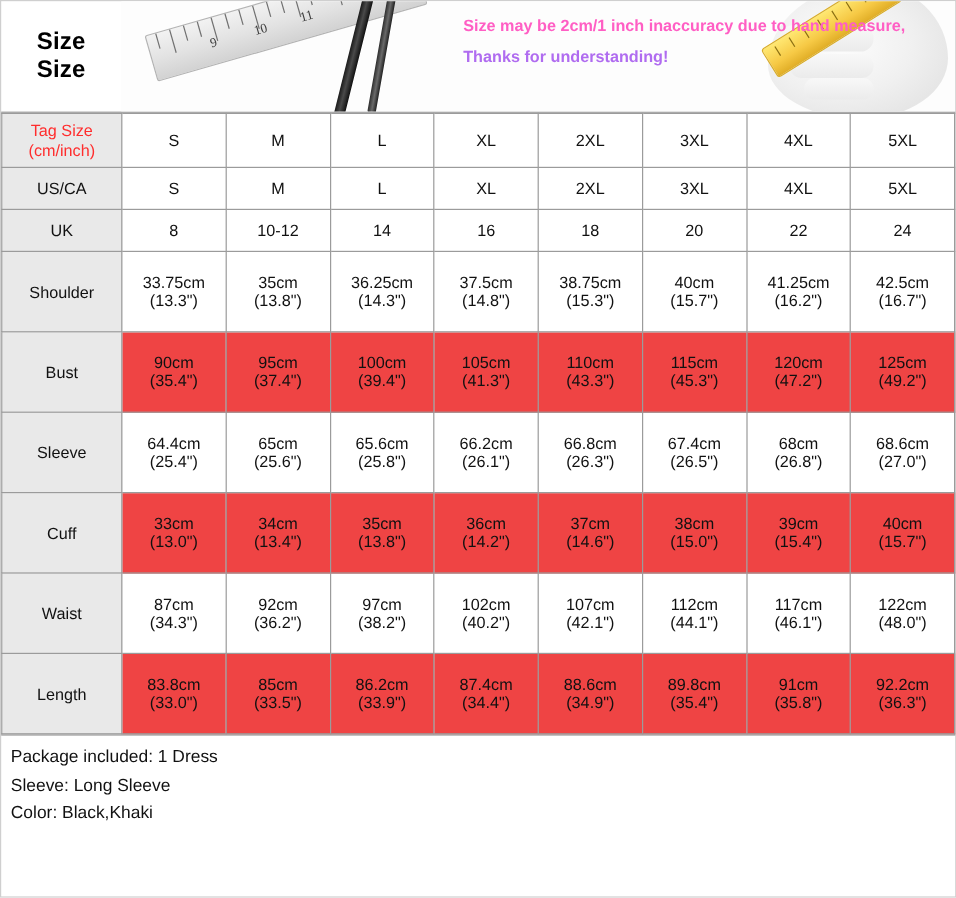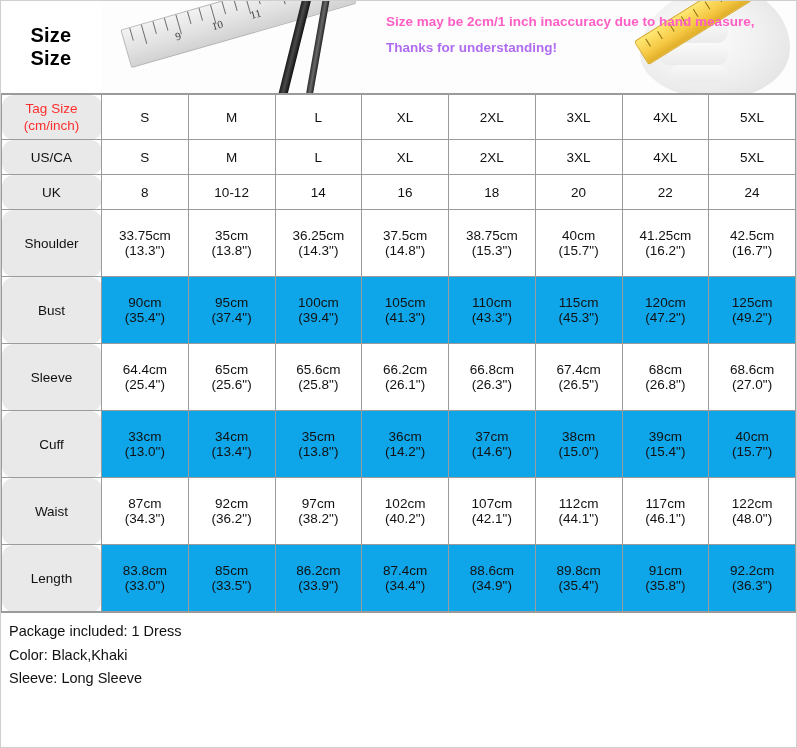--- a/index.html
+++ b/index.html
@@ -169,34 +169,33 @@
   }
   col.label-col { width: 100px; }
 
   tr.row-tag td { height: 40px; }
   tr.row-simple td { height: 30px; }
   tr.row-meas td { height: 62px; text-align: center; }
 
   td.label {
     background: #e9e9e9;
     font-size: 14px;
-    border-radius: 12px;
   }
   td.label.tag {
     color: #ff2d2d;
     font-size: 13.5px;
     line-height: 17px;
   }
   td.head {
     background: #ffffff;
     font-size: 14.5px;
   }
   td.val .cm { display: block; }
   td.val .inch { display: block; }
-  td.alt { background: #0ea5e9; }
+  td.alt { background: #ef4444; }
 
   
   .footer {
     border-top: 1px solid #9b9b9b;
     padding: 7px 8px 4px 8px;
     font-size: 14.5px;
     line-height: 23.5px;
     color: #111;
   }
   .footer div { white-space: nowrap; }
@@ -526,18 +525,18 @@
         <td class="val alt">
           <span class="cm">92.2cm</span>
           <span class="inch">(36.3")</span>
         </td>
       </tr>
     </tbody>
   </table>
 
   <div class="footer">
     <div>Package included: 1 Dress</div>
+    <div>Sleeve: Long Sleeve</div>
     <div>Color: Black,Khaki</div>
-    <div>Sleeve: Long Sleeve</div>
 
   </div>
 
 </div>
 
 </body></html>

